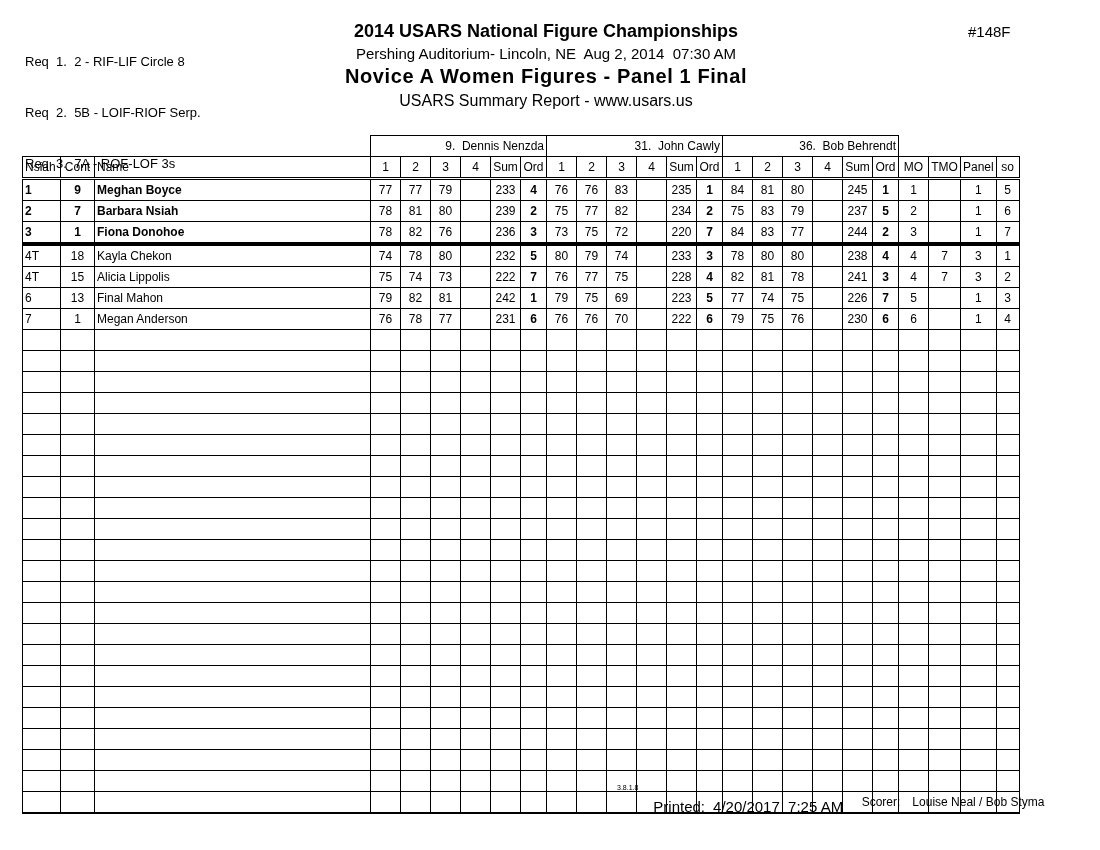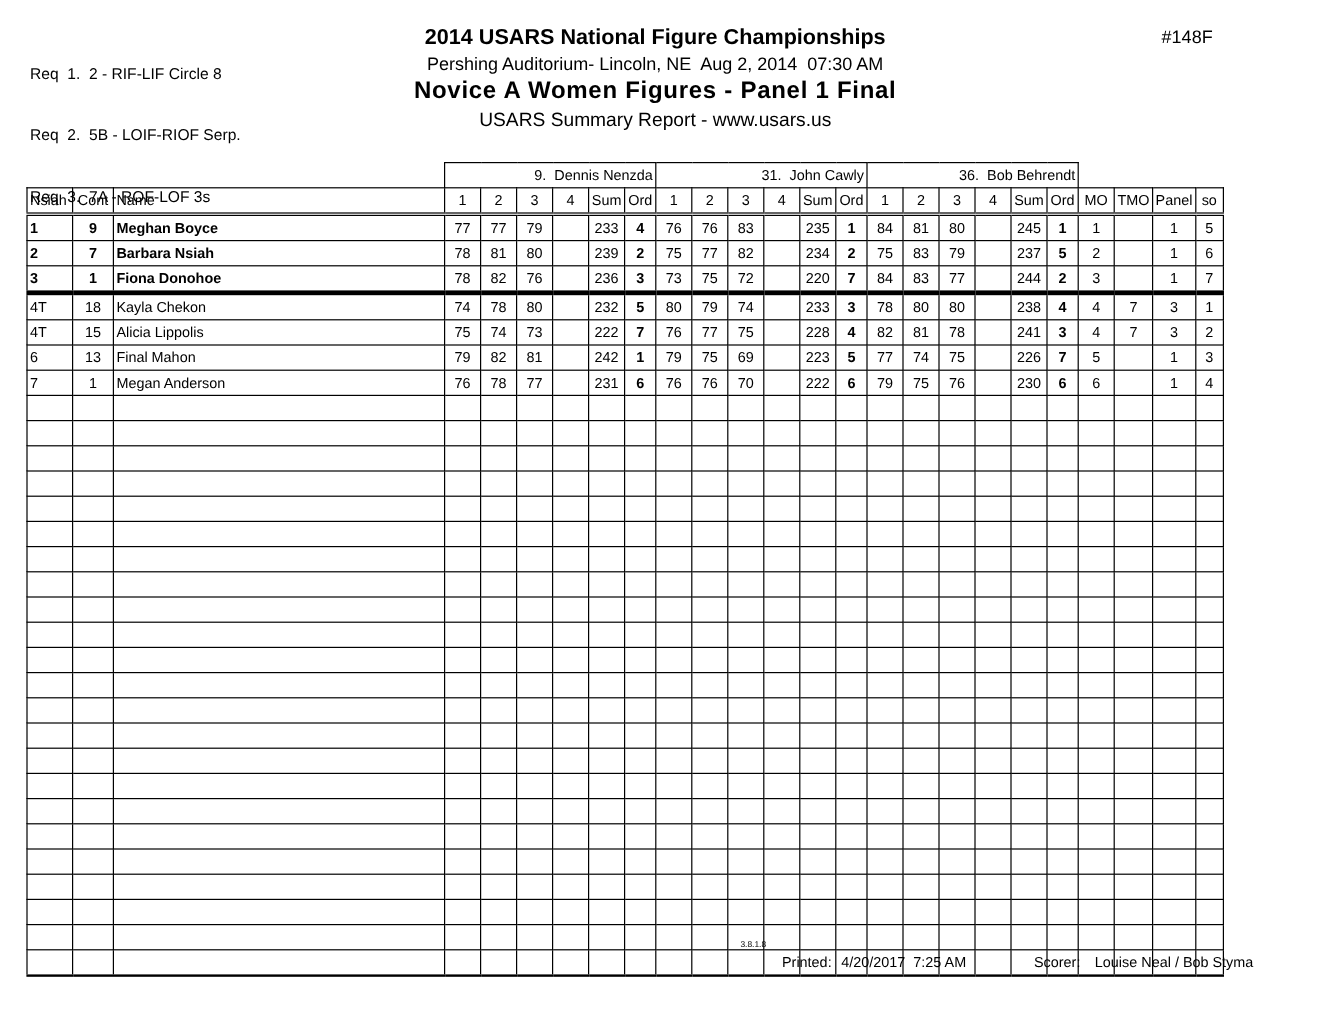--- a/index.html
+++ b/index.html
@@ -29,21 +29,21 @@
   tr.data-row{height:20px;}
   td.ctr{text-align:center;}
   td.lft{text-align:left;padding-left:5px;}
   td.ord{border-left:4px solid #000;border-right:4px solid #000;text-align:center;}
   tr.data-row td.ord{font-weight:bold;}
   tr.top3 td.pc, tr.top3 td.nm{font-weight:bold;}
   tr.cut td{border-bottom:4px solid #000;}
   tr.last td{border-bottom:2px solid #000;}
 
   .footer-version{position:absolute;left:617px;top:784px;font-size:7px;}
-  .footer-printed{position:absolute;left:645px;top:781px;font-size:12px;white-space:pre;}
+  .footer-printed{position:absolute;left:645px;top:781px;font-size:15px;white-space:pre;}
   .footer-printed .lbl{margin-right:8px;}
   .footer-scorer{position:absolute;left:855px;top:781px;font-size:12px;white-space:pre;}
   .footer-scorer .lbl{margin-right:12px;}
 </style>
 </head>
 <body>
 
 <div class="req-block">
   <div>Req  1.  2 - RIF-LIF Circle 8</div>
   <div>Req  2.  5B - LOIF-RIOF Serp.</div>

